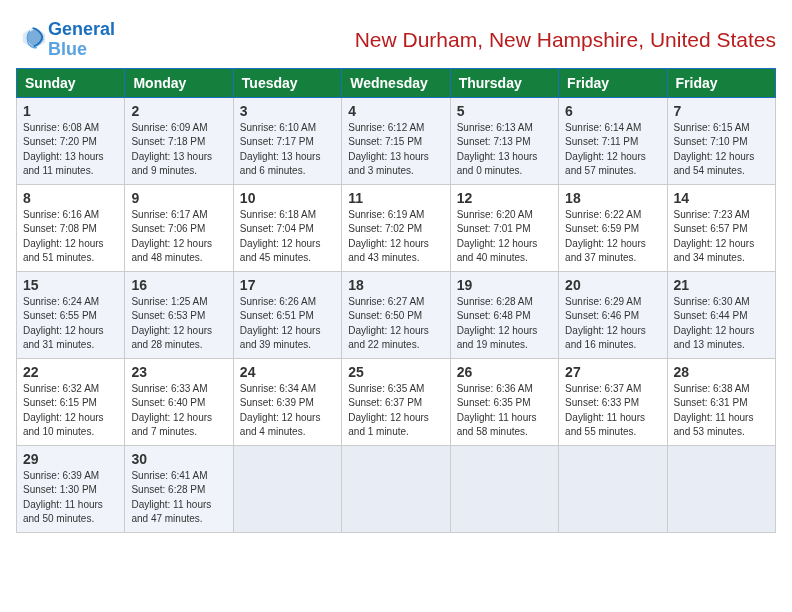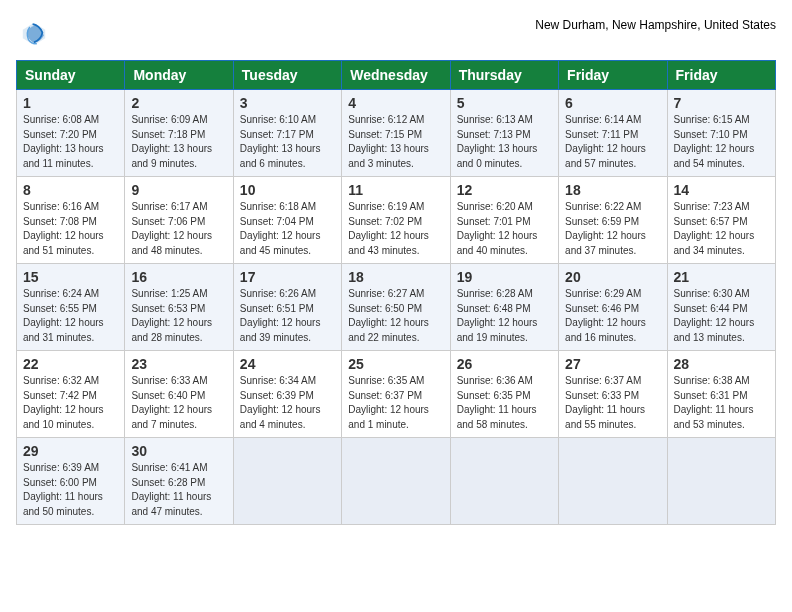--- a/index.html
+++ b/index.html
@@ -37,23 +37,23 @@
     }
     .title-area {
       text-align: right;
     }
     .month-title {
       font-size: 36px;
       font-weight: bold;
       color: #333;
     }
     .location-title {
-      font-size: 12px;
-      color: #000000;
-      margin-top: 2px;
+      font-size: 21px;
+      color: #b91c1c;
+      margin-top: 12px;
     }
     .calendar {
       width: 100%;
       border-collapse: collapse;
       margin-top: 8px;
     }
     .calendar th {
       background-color: #15803d;
       color: #fff;
       text-align: left;
@@ -96,20 +96,24 @@
 
 <div class="header-area">
   <div class="logo">
     <div>
       <svg class="logo-icon" viewBox="0 0 40 40">
         <polygon points="20,4 36,14 36,26 20,36 4,26 4,14" fill="#1a6fbf" opacity="0.15"></polygon>
         <path d="M22 8 Q32 12 34 22 Q30 30 20 33 Q12 28 10 20 Q12 10 22 8Z" fill="#1a6fbf" opacity="0.5"></path>
         <path d="M18 6 Q28 8 32 18 Q30 28 20 32" fill="none" stroke="#1a6fbf" stroke-width="2.5"></path>
         <path d="M14 10 Q8 18 12 28 Q16 34 24 34" fill="none" stroke="#5ba3e0" stroke-width="2"></path>
       </svg>
+    </div>
+    <div>
+      <div class="logo-text"><span>General</span></div>
+      <div class="logo-text"><span style="color:#5ba3e0;">Blue</span></div>
     </div>
   </div>
   <div class="title-area">
     <div class="location-title">New Durham, New Hampshire, United States</div>
   </div>
 </div>
 
 <table class="calendar">
   <thead>
     <tr>
@@ -295,21 +299,21 @@
           <span>Sunset: 6:44 PM</span><br>
           <span>Daylight: 12 hours and 13 minutes.</span>
         </div>
       </td>
       </tr>
       <tr>
         <td>
         <span class="day-number">22</span>
         <div class="day-info">
           <span>Sunrise: 6:32 AM</span><br>
-          <span>Sunset: 7:42 PM</span><br>
+          <span>Sunset: 6:15 PM</span><br>
           <span>Daylight: 12 hours and 10 minutes.</span>
         </div>
       </td>
         <td>
         <span class="day-number">23</span>
         <div class="day-info">
           <span>Sunrise: 6:33 AM</span><br>
           <span>Sunset: 6:40 PM</span><br>
           <span>Daylight: 12 hours and 7 minutes.</span>
         </div>
@@ -353,21 +357,21 @@
           <span>Sunset: 6:31 PM</span><br>
           <span>Daylight: 11 hours and 53 minutes.</span>
         </div>
       </td>
       </tr>
       <tr class="row-shaded">
         <td>
         <span class="day-number">29</span>
         <div class="day-info">
           <span>Sunrise: 6:39 AM</span><br>
-          <span>Sunset: 6:00 PM</span><br>
+          <span>Sunset: 1:30 PM</span><br>
           <span>Daylight: 11 hours and 50 minutes.</span>
         </div>
       </td>
         <td>
         <span class="day-number">30</span>
         <div class="day-info">
           <span>Sunrise: 6:41 AM</span><br>
           <span>Sunset: 6:28 PM</span><br>
           <span>Daylight: 11 hours and 47 minutes.</span>
         </div>

